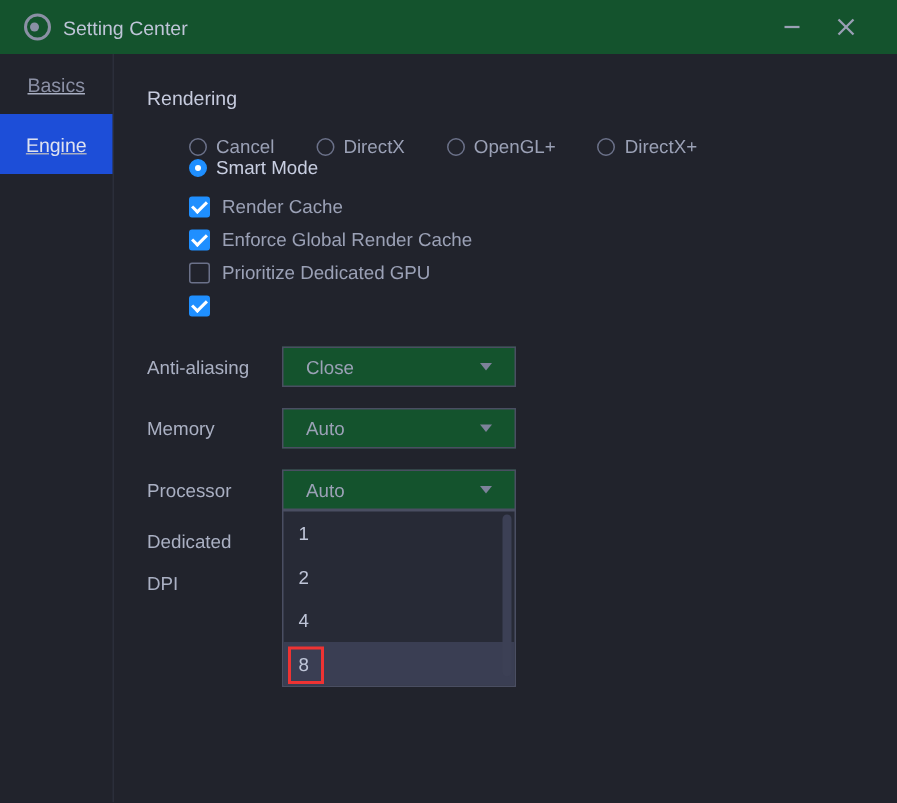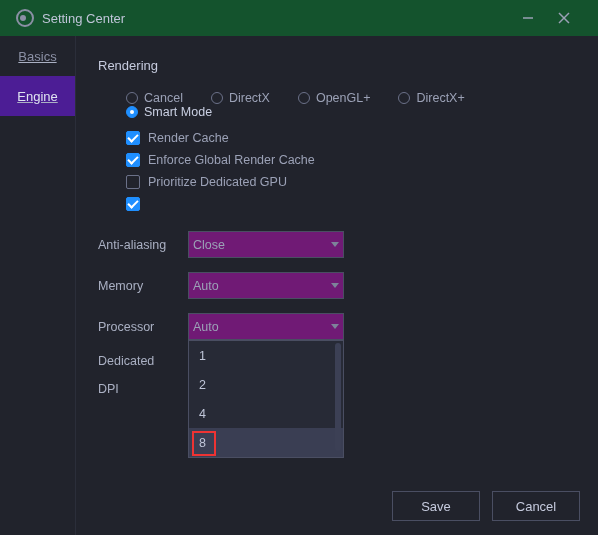--- a/index.html
+++ b/index.html
@@ -12,21 +12,21 @@
   .titlebar .app-icon::after { content:""; position:absolute; width:6px; height:6px; background:#8b90a5; border-radius:50%; top:4px; left:2px; }
   .titlebar .title { color: #bfc5d8; font-size: 13px; flex: 0 0 auto; }
   .titlebar .spacer { flex: 1 1 auto; }
   .titlebar .win-btn { width: 36px; height: 36px; display:flex; align-items:center; justify-content:center; color:#8b90a5; font-size:14px; cursor:pointer; }
   .win-btn svg { width:12px; height:12px; stroke:#9aa0b5; stroke-width:1.5; fill:none; }
 
   
   .body { display:flex; height: calc(100% - 36px); }
   .sidebar { width: 76px; background:#21232c; border-right: 1px solid #2b2e3a; text-decoration: underline; }
   .sidebar .tab { height: 40px; display:flex; align-items:center; justify-content:center; color:#8b90a5; cursor:pointer; font-size:13px; }
-  .sidebar .tab.active { background:#4c1d95; color:#dfe3f0; }
+  .sidebar .tab.active { background:#1d4ed8; color:#dfe3f0; }
 
   .main { flex:1; padding: 22px 22px 0 22px; position:relative; }
 
   .section-title { color:#c6cbde; font-size:13px; margin-bottom: 18px; }
 
   
   .radio-row { display:flex; gap: 0; margin-left: 28px; margin-bottom: 12px; flex-wrap:wrap; }
   .radio-item { display:flex; align-items:center; margin-right: 28px; cursor:pointer; }
   .radio-item:last-child { margin-right: 0; }
   .radio-dot { width:12px; height:12px; border:1.5px solid #6b7189; border-radius:50%; margin-right:6px; position:relative; }
@@ -40,21 +40,21 @@
   .check-row { display:flex; align-items:center; margin-bottom: 8px; cursor:pointer; }
   .check-box { width:14px; height:14px; border:1.5px solid #6b7189; margin-right:8px; position:relative; border-radius:2px; }
   .check-row.checked .check-box { background:#1f8fff; border-color:#1f8fff; }
   .check-row.checked .check-box::after { content:""; position:absolute; left:3px; top:0px; width:4px; height:8px; border:solid #fff; border-width:0 2px 2px 0; transform:rotate(45deg); }
   .check-label { color:#9ba1b6; font-size:12.5px; }
 
   
   .form-rows { margin-top: 20px; }
   .form-row { display:flex; align-items:center; margin-bottom: 14px; }
   .form-label { width: 90px; color:#aab0c3; font-size:12.5px; }
-  .select { width: 156px; height: 27px; border:1px solid #4a4e62; background:#701a75; display:flex; align-items:center; justify-content:space-between; padding:0 4px; cursor:pointer; }
+  .select { width: 156px; height: 27px; border:1px solid #4a4e62; background:#14532d; display:flex; align-items:center; justify-content:space-between; padding:0 15px; cursor:pointer; }
   .select .sel-value { color:#9ba1b6; font-size:12.5px; }
   .select .chev { width:0; height:0; border-left:4px solid transparent; border-right:4px solid transparent; border-top:5px solid #7d829a; }
 
   
   .dropdown-open { position: relative; }
   .dropdown-list { position:absolute; top:27px; left:0; width:156px; border:1px solid #4a4e62; background:#272a36; z-index:5; }
   .dropdown-list .opt { height:29px; display:flex; align-items:center; padding:0 10px; color:#bfc5d8; font-size:12.5px; cursor:pointer; }
   .dropdown-list .opt.hl { background:#3a3e53; }
   .dropdown-list .opt.boxed { position:relative; }
   .dropdown-list .opt.boxed::before { content:""; position:absolute; left:3px; top:3px; right:auto; width:20px; height:21px; border:2px solid #e33; pointer-events:none; }
@@ -183,22 +183,14 @@
 
       <div class="form-row">
         <div class="form-label">Dedicated</div>
       </div>
 
       <div class="form-row">
         <div class="form-label">DPI</div>
       </div>
     </div>
 
-    <div class="footer">
-      <div class="btn">
-        <span>Save</span>
-      </div>
-      <div class="btn">
-        <span>Cancel</span>
-      </div>
-    </div>
   </div>
 </div>
 
 </body></html>

